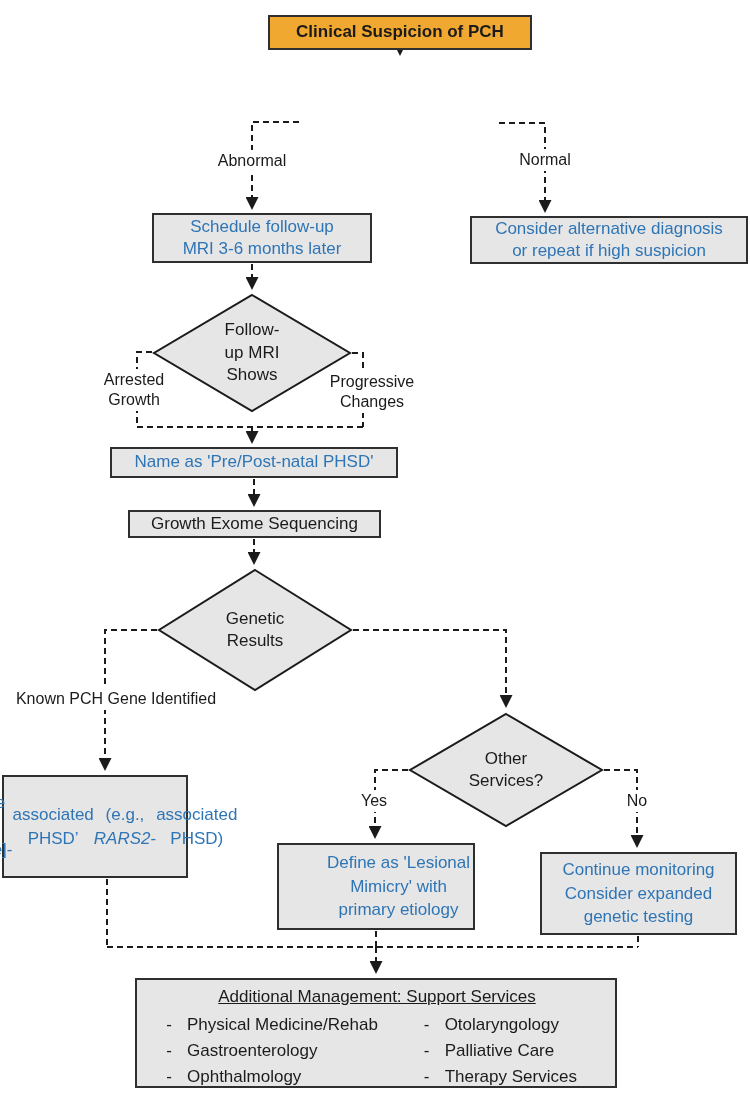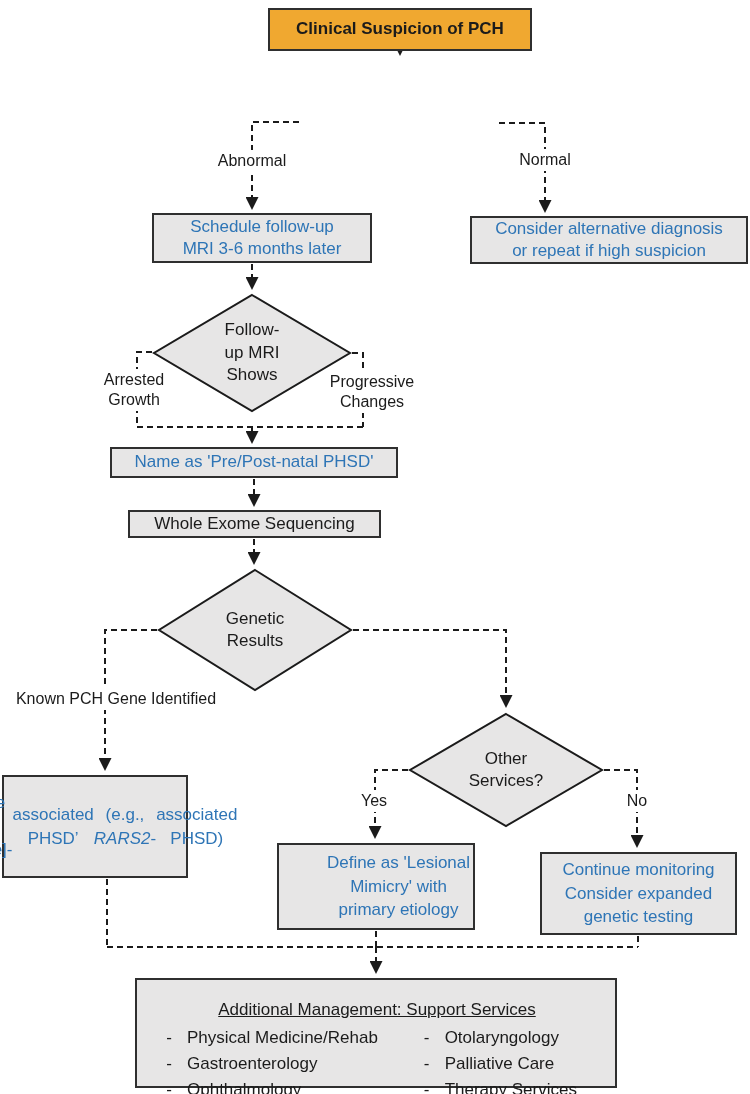--- a/index.html
+++ b/index.html
@@ -24,21 +24,21 @@
   .diamond polygon{fill:#E7E6E6;stroke:#1b1b1b;stroke-width:2;}
   .dtext{position:relative;z-index:1;font-size:17px;white-space:pre-line;}
   .elabel{
     position:absolute;z-index:2;background:#ffffff;padding:1px 3px;
     font-size:16px;line-height:1.25;text-align:center;white-space:pre-line;
     transform:translate(-50%,-50%);
   }
   .support{
     position:absolute;left:135px;top:978px;width:482px;height:110px;z-index:1;
     background:#E7E6E6;border:2px solid #2f2f2f;box-sizing:border-box;
-    padding:20px 12px 6px 14px;font-size:17px;
+    padding:7px 12px 6px 14px;font-size:17px;
   }
   .support-title{text-align:center;text-decoration:underline;margin-bottom:8px;}
   .support-cols{display:flex;}
   .scol{display:flex;flex-direction:column;gap:6px;}
   .scol1{flex:0 0 57%;}
   .scol2{flex:1;}
   .sitem{display:flex;}
   .sdash{flex:0 0 36px;text-align:center;}
 </style>
 </head>
@@ -66,41 +66,41 @@
     <polyline class="wire" points="353,630 506,630 506,706" marker-end="url(#arr)"></polyline>
     <polyline class="wire" points="408,770 375,770 375,837" marker-end="url(#arr)"></polyline>
     <polyline class="wire" points="604,770 637,770 637,846" marker-end="url(#arr)"></polyline>
     <polyline class="wire" points="107,879 107,947"></polyline>
     <polyline class="wire" points="376,931 376,947"></polyline>
     <polyline class="wire" points="638,936 638,947"></polyline>
     <polyline class="wire" points="107,947 638,947"></polyline>
     <polyline class="wire" points="376,947 376,972" marker-end="url(#arr)"></polyline>
   </svg>
 
-  <div class="node start" style="left:268px;top:8px;width:264px;height:43px;">Clinical Suspicion of PCH</div>
+  <div class="node start" style="left:268px;top:15px;width:264px;height:35px;">Clinical Suspicion of PCH</div>
 
 
   <div class="node rect blue prelines fs17" style="left:152px;top:213px;width:220px;height:50px;">Schedule follow-up
 MRI 3-6 months later</div>
 
   <div class="node rect blue prelines fs17" style="left:470px;top:216px;width:278px;height:48px;">Consider alternative diagnosis
 or repeat if high suspicion</div>
 
   <div class="node diamond" style="left:152px;top:293px;width:200px;height:120px;">
     <svg width="200" height="120" viewBox="0 0 200 120">
       <polygon points="100,2 198,60 100,118 2,60"></polygon>
     </svg>
     <div class="dtext">Follow-
 up MRI
 Shows</div>
   </div>
 
   <div class="node rect blue fs17" style="left:110px;top:447px;width:288px;height:31px;">Name as 'Pre/Post-natal PHSD'</div>
 
-  <div class="node rect fs17" style="left:128px;top:510px;width:253px;height:28px;">Whole Exome Sequencing</div>
+  <div class="node rect fs17" style="left:128px;top:510px;width:253px;height:28px;">Growth Exome Sequencing</div>
 
   <div class="node diamond" style="left:157px;top:568px;width:196px;height:124px;">
     <svg width="196" height="124" viewBox="0 0 196 124">
       <polygon points="98,2 194,62 98,122 2,62"></polygon>
     </svg>
     <div class="dtext">Genetic
 Results</div>
   </div>
 
   <div class="node diamond" style="left:408px;top:712px;width:196px;height:116px;">

